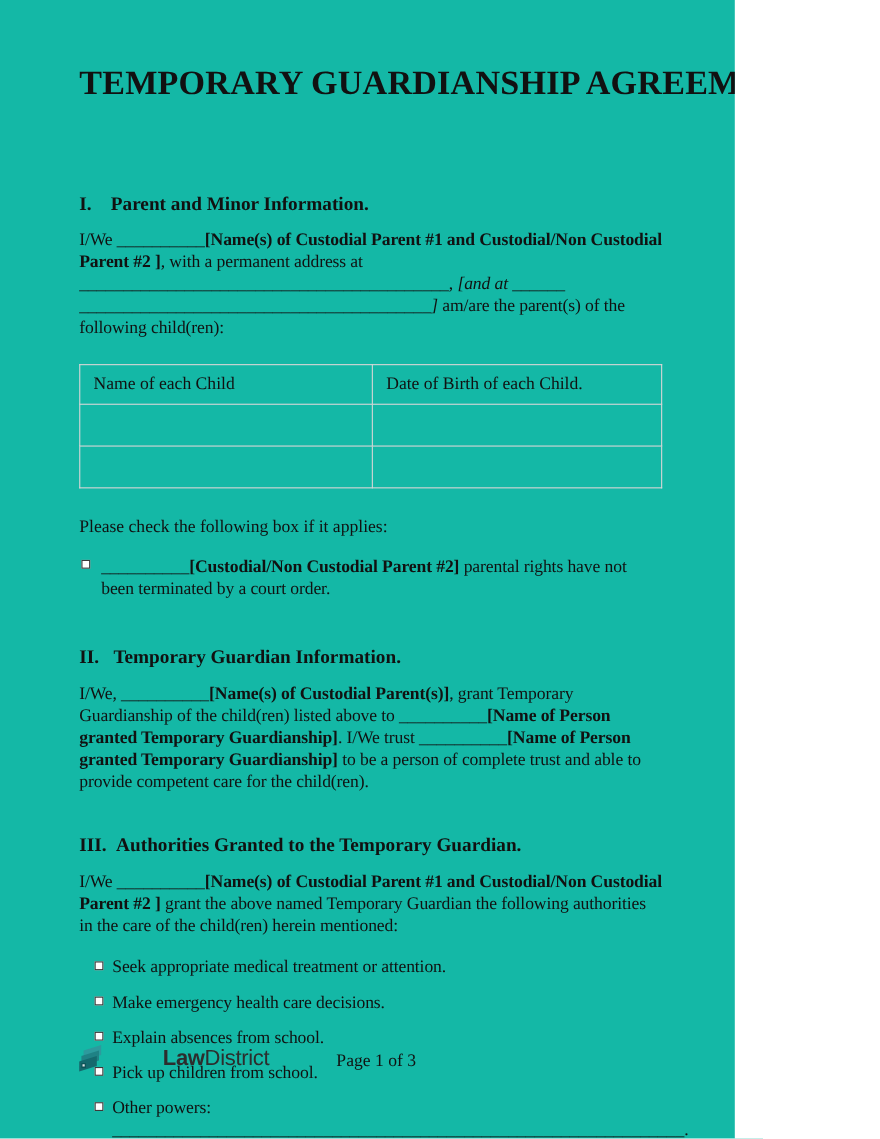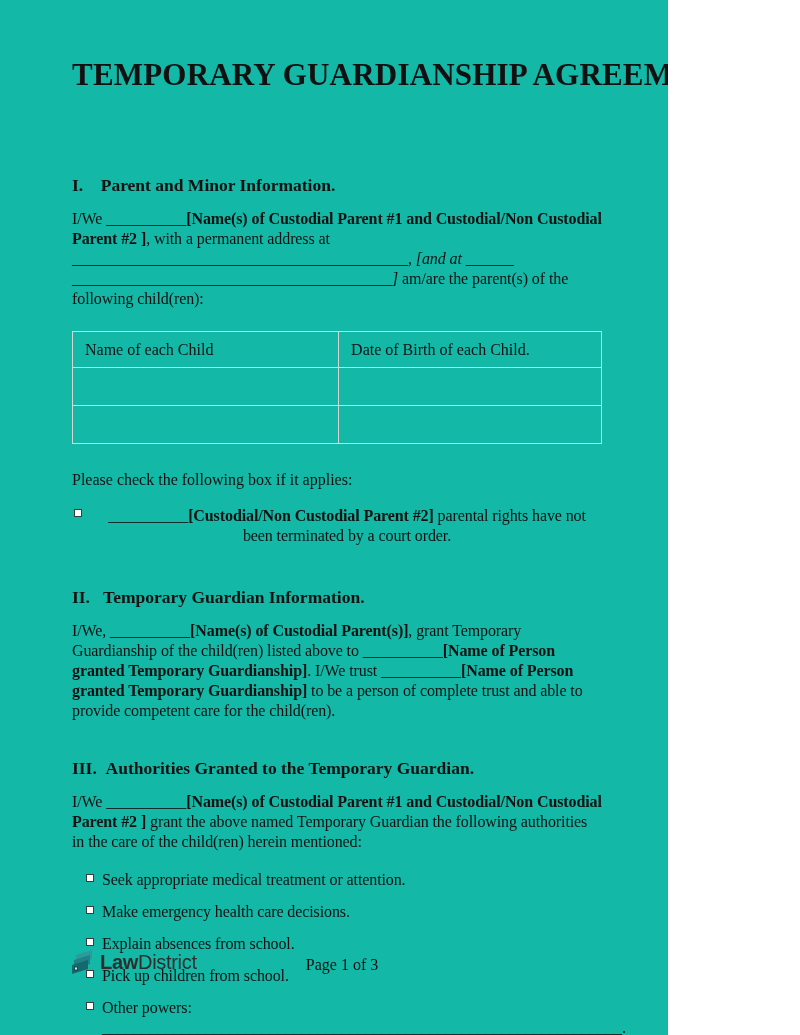--- a/index.html
+++ b/index.html
@@ -62,21 +62,21 @@
   table.children col.c1 { width: 50.3%; }
 
   .check-note { margin-top: 26px; font-size: 16px; line-height: 20px; }
 
   .cb-row {
     display: flex;
     align-items: flex-start;
     font-size: 16px;
     line-height: 20px;
   }
-  #cb1-row { margin-top: 14px; text-align: center; }
+  #cb1-row { margin-top: 14px; }
   .cb-square {
     flex: none;
     width: 8px;
     height: 8px;
     border: 1px solid #3a3a3a;
     background: #ffffff;
     margin: 3px 10px 0 2px;
   }
   .cb-text { letter-spacing: -0.1px; }
   .cb-text .b { font-weight: bold; }
@@ -84,20 +84,21 @@
   .checklist { margin-top: 18px; }
   .checklist .cb-row { margin: 12px; }
   .checklist .cb-square { margin: 4px 8px 0 2px; }
 
   .footer-logo {
     position: absolute;
     left: 70px;
     top: 948px;
     display: flex;
     align-items: center;
+    gap: 48px;
   }
   .logo-icon { flex: none; margin-right: 4px; }
   .logo-text {
     font-family: "Liberation Sans", sans-serif;
     font-size: 20px;
     letter-spacing: -0.3px;
     color: #2d2d2d;
     white-space: nowrap;
   }
   .logo-text .law { font-weight: bold; }

